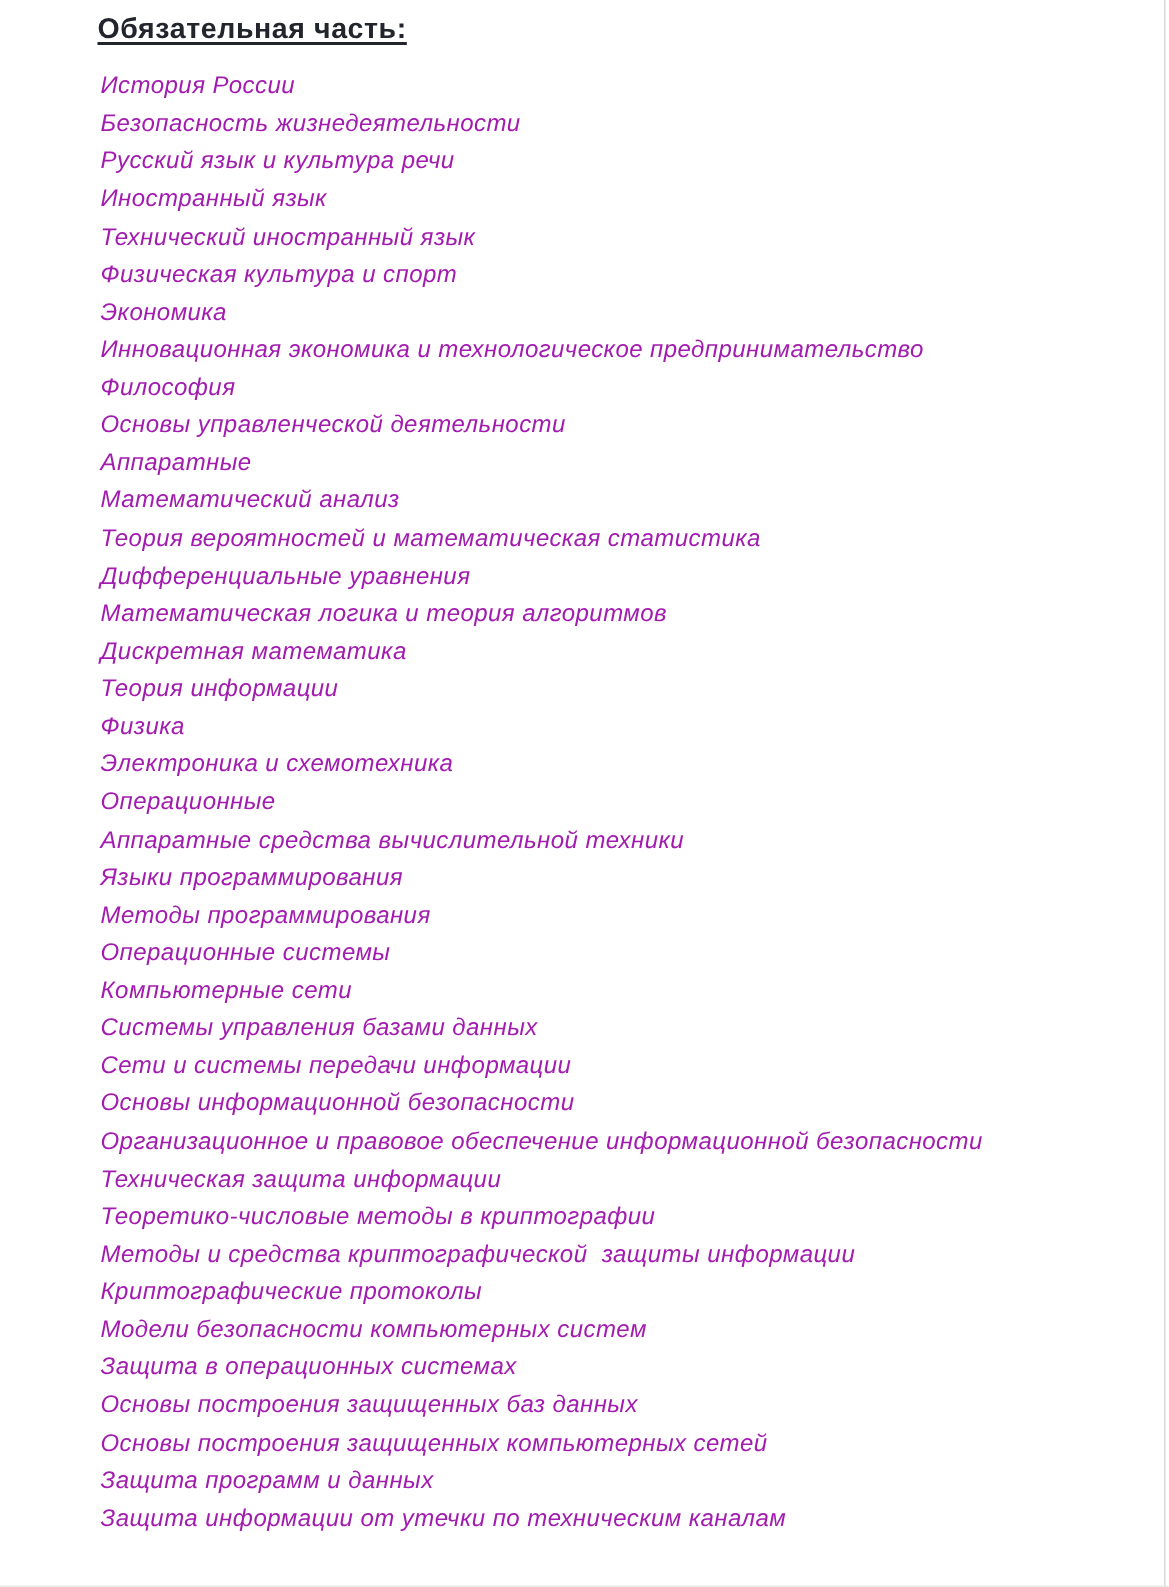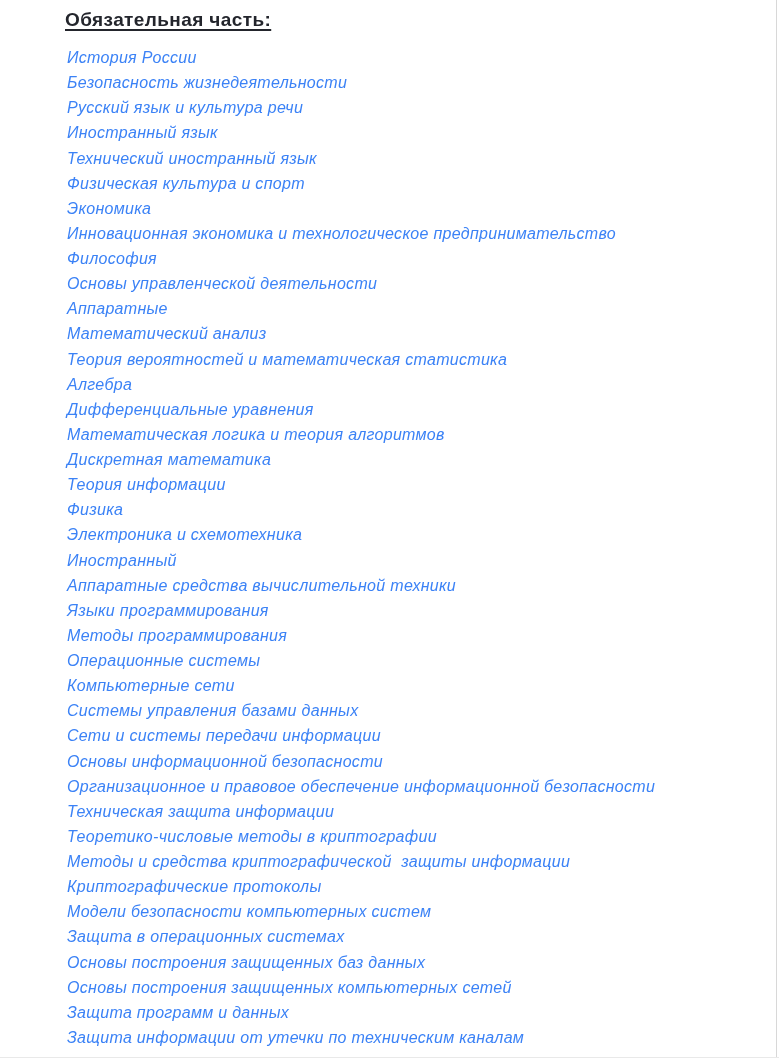--- a/index.html
+++ b/index.html
@@ -35,21 +35,21 @@
   }
   ul.course-list {
     list-style: none;
     margin: 12px 0 0 2px;
     padding: 0;
   }
   ul.course-list li {
     font-style: italic;
     font-size: 16px;
     line-height: 25.13px;
-    color: #3b82f6;
+    color: #a21caf;
     letter-spacing: 0.3px;
     white-space: pre-wrap;
   }
   .right-border {
     position: absolute;
     top: 0;
     left: 776px;
     width: 1px;
     height: 100%;
     background: #d8d8d8;
@@ -77,28 +77,27 @@
       <li>Иностранный язык</li>
       <li>Технический иностранный язык</li>
       <li>Физическая культура и спорт</li>
       <li>Экономика</li>
       <li>Инновационная экономика и технологическое предпринимательство</li>
       <li>Философия</li>
       <li>Основы управленческой деятельности</li>
       <li>Аппаратные</li>
       <li>Математический анализ</li>
       <li>Теория вероятностей и математическая статистика</li>
-      <li>Алгебра</li>
       <li>Дифференциальные уравнения</li>
       <li>Математическая логика и теория алгоритмов</li>
       <li>Дискретная математика</li>
       <li>Теория информации</li>
       <li>Физика</li>
       <li>Электроника и схемотехника</li>
-      <li>Иностранный</li>
+      <li>Операционные</li>
       <li>Аппаратные средства вычислительной техники</li>
       <li>Языки программирования</li>
       <li>Методы программирования</li>
       <li>Операционные системы</li>
       <li>Компьютерные сети</li>
       <li>Системы управления базами данных</li>
       <li>Сети и системы передачи информации</li>
       <li>Основы информационной безопасности</li>
       <li>Организационное и правовое обеспечение информационной безопасности</li>
       <li>Техническая защита информации</li>

